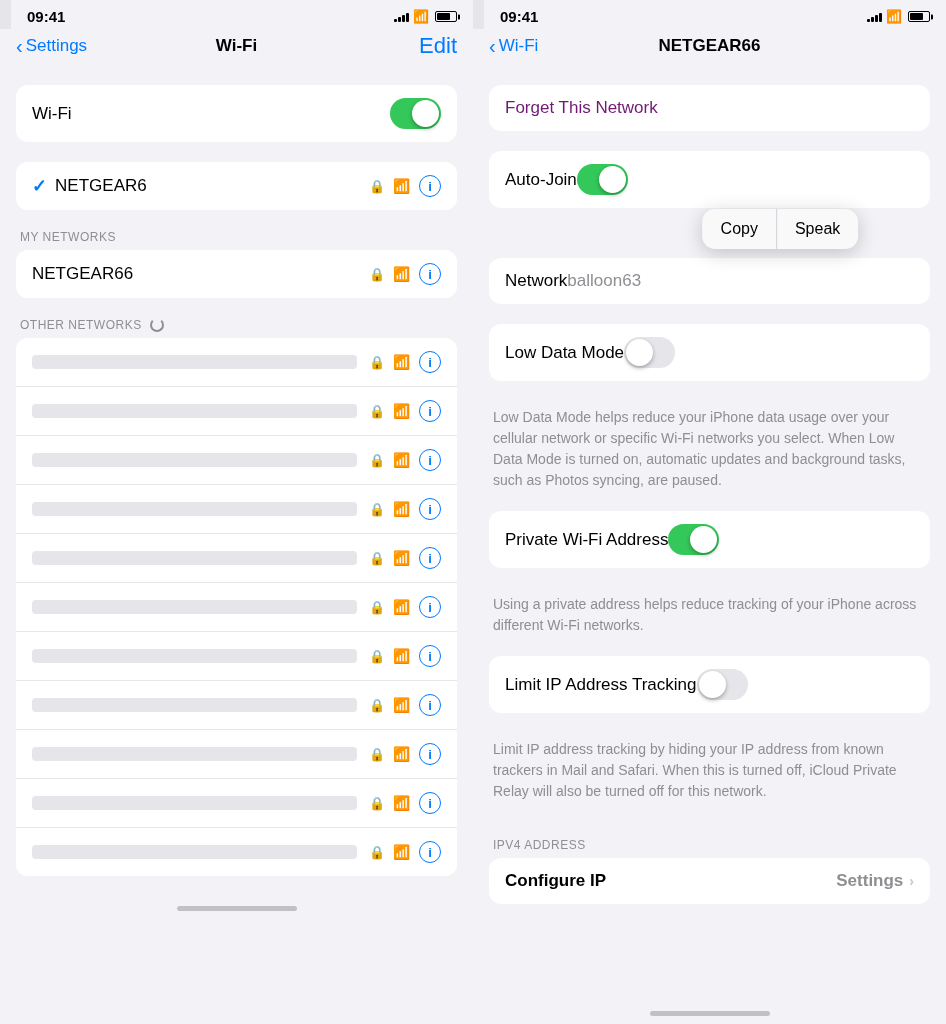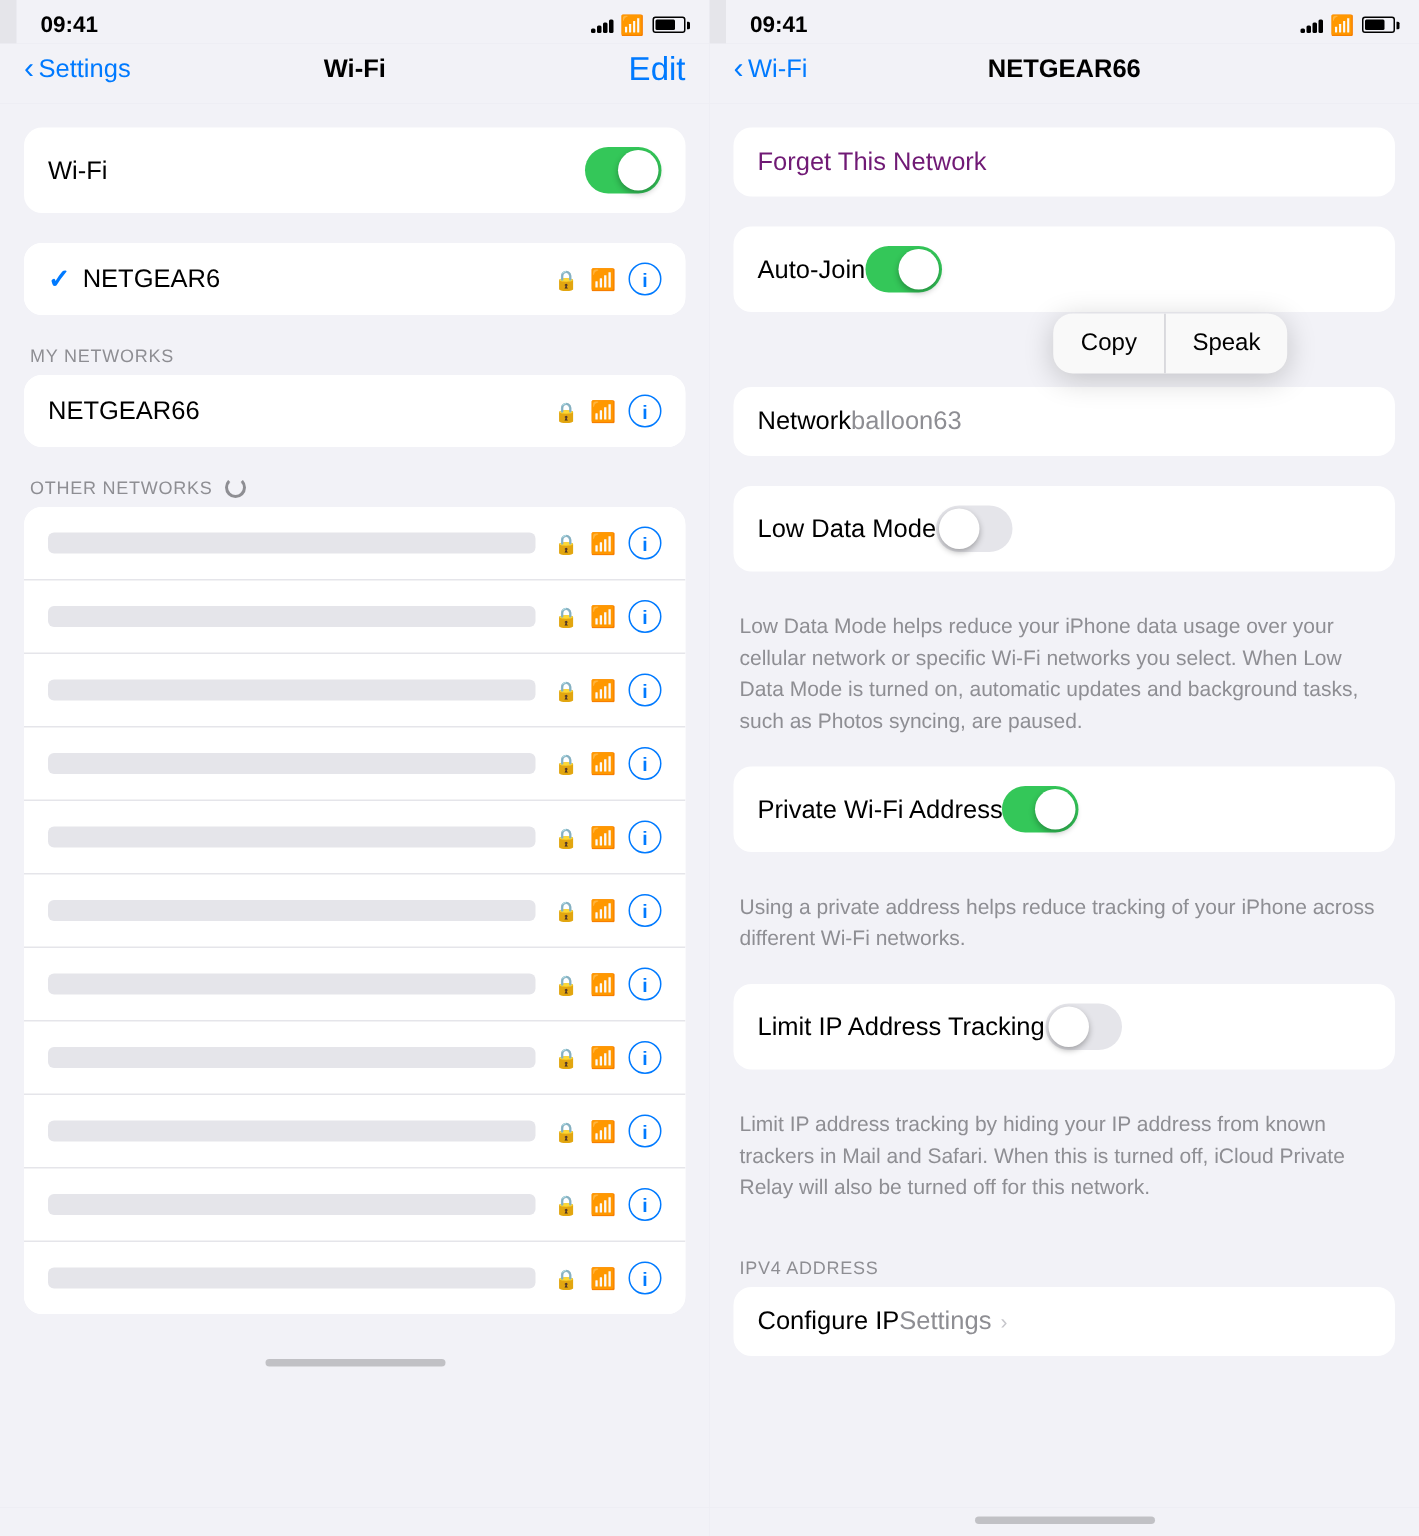--- a/index.html
+++ b/index.html
@@ -373,24 +373,26 @@
     .section-header-small {
       font-size: 12px;
       color: #8e8e93;
       text-transform: uppercase;
       letter-spacing: 0.5px;
       padding: 16px 20px 6px;
     }
     .configure-row {
       display: flex;
       align-items: center;
+      justify-content: space-between;
       padding: 13px 16px;
       background: #fff;
       border-radius: 12px;
       margin: 0 16px;
+      font-weight: bold;
     }
     .configure-label {
       font-size: 17px;
       color: #000;
     }
     .configure-value {
       display: flex;
       align-items: center;
       gap: 6px;
       font-size: 17px;

